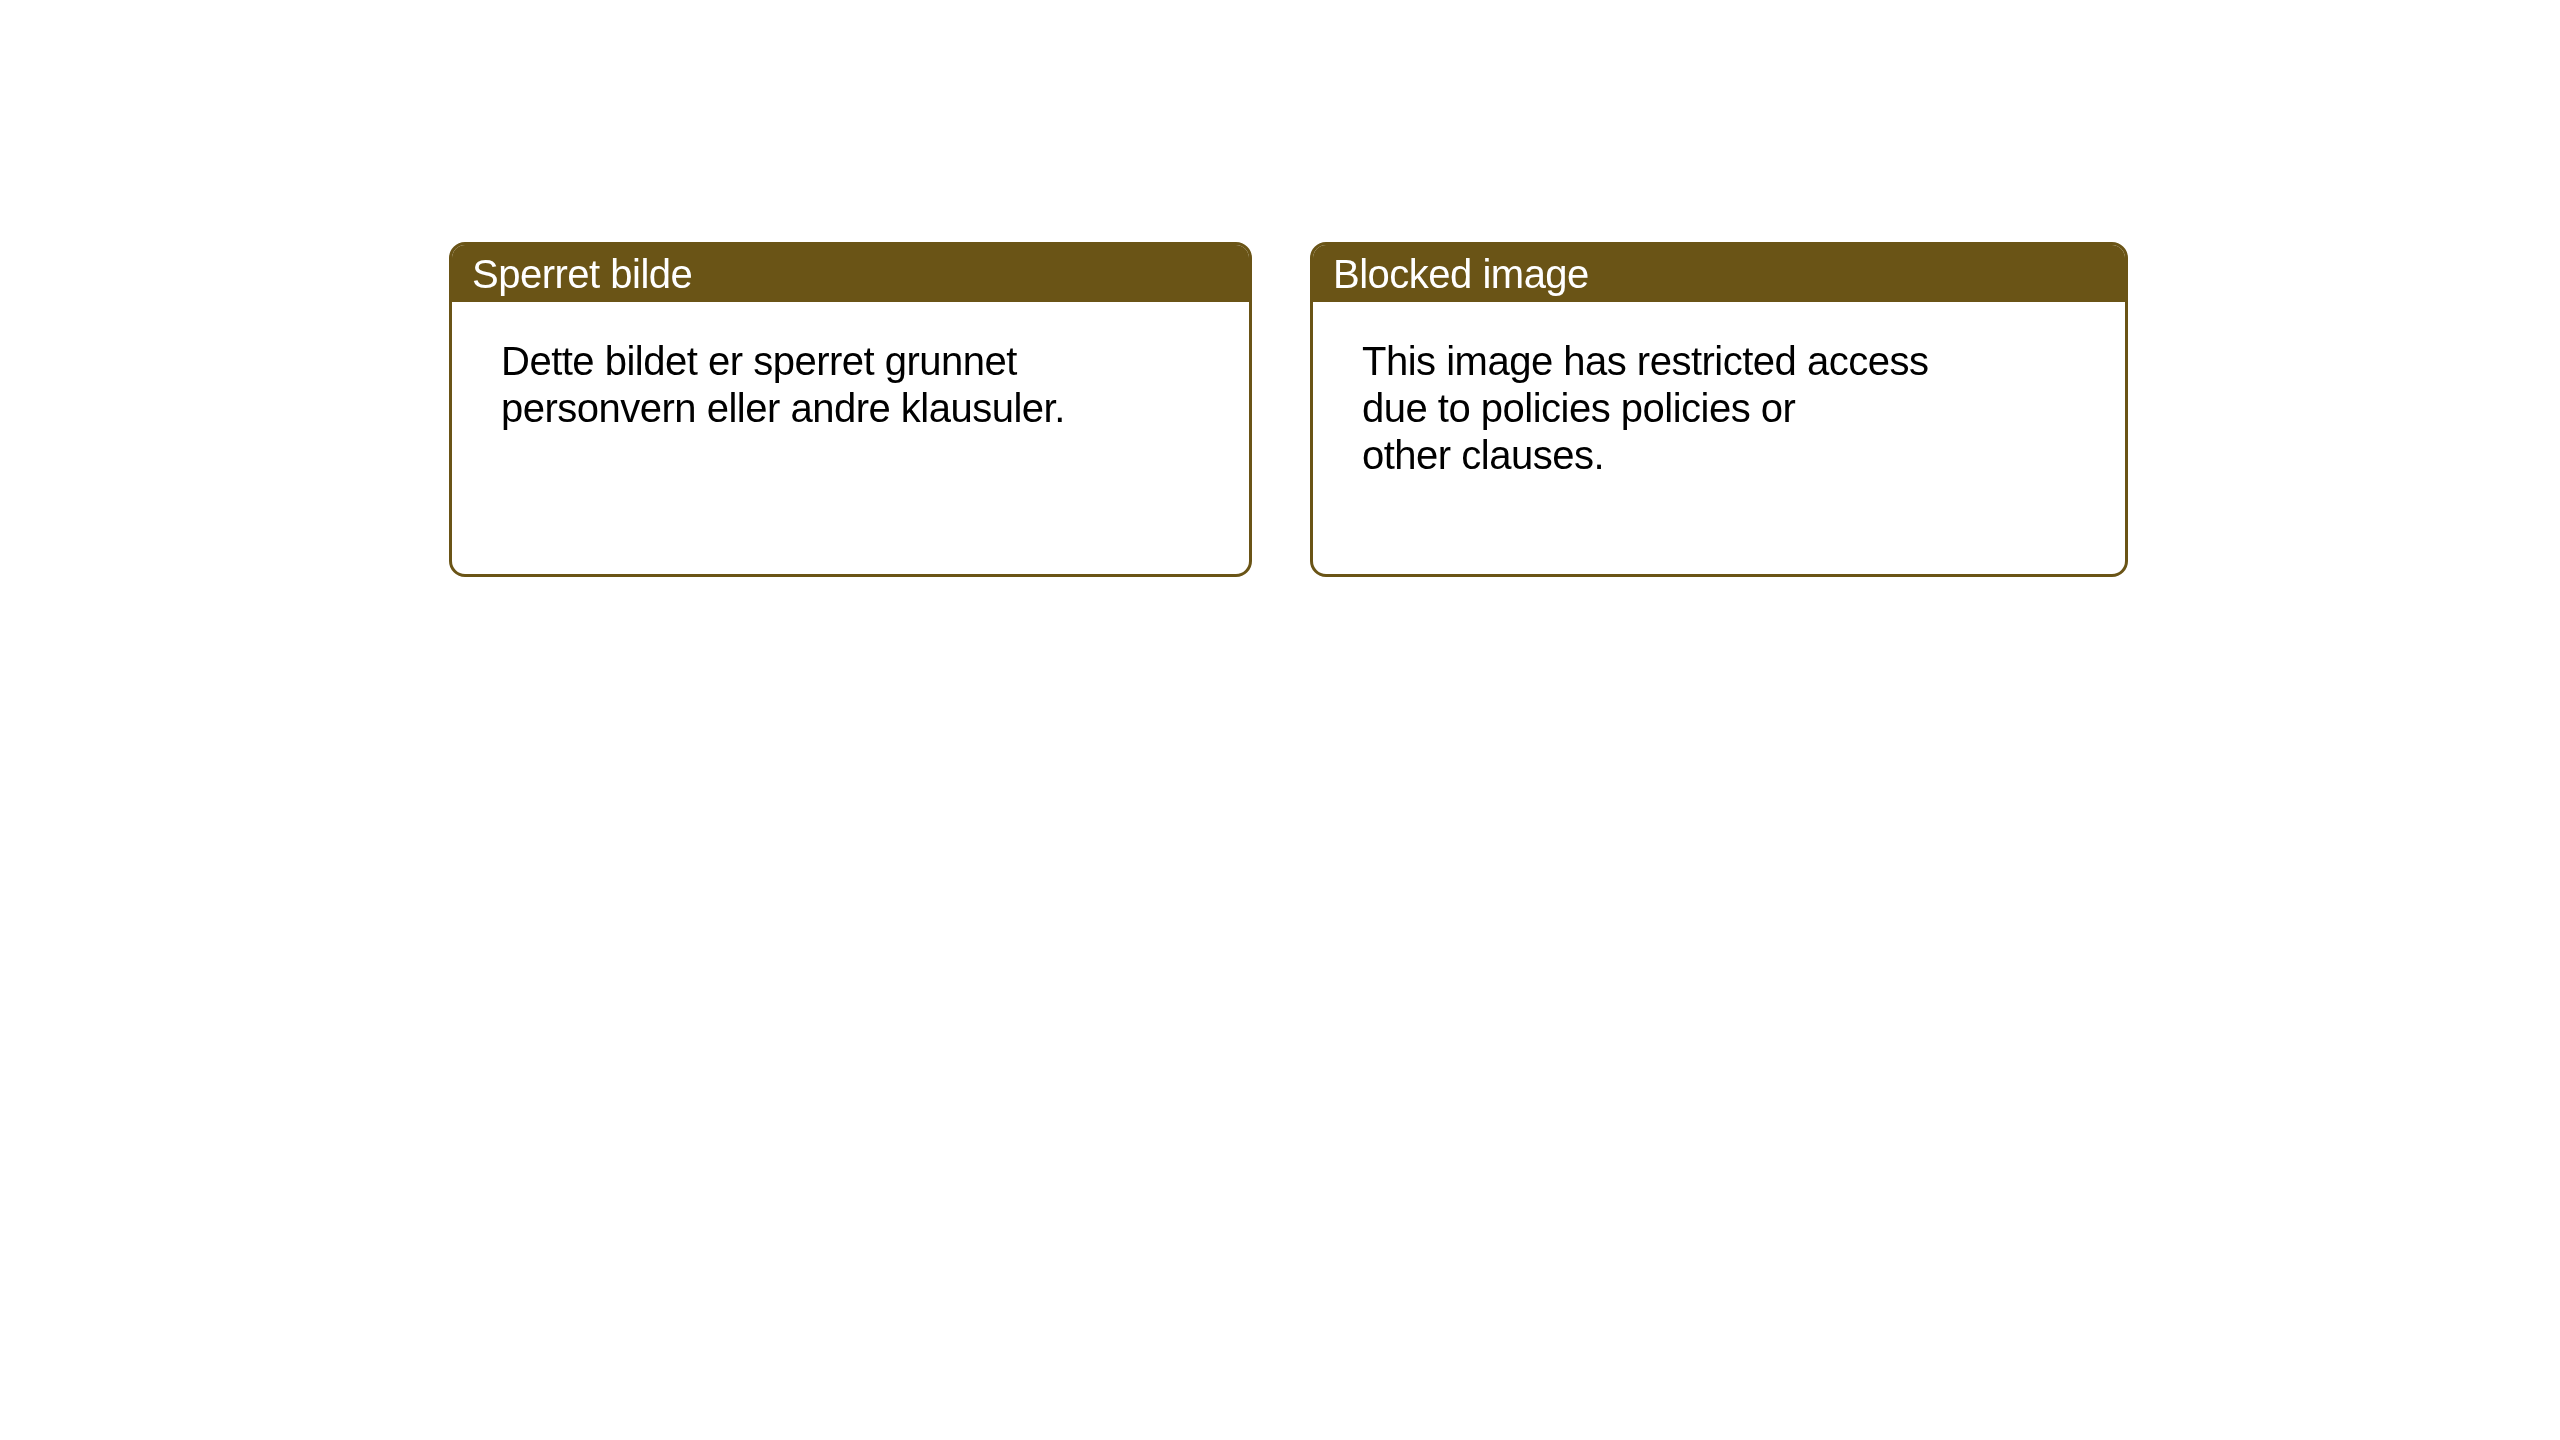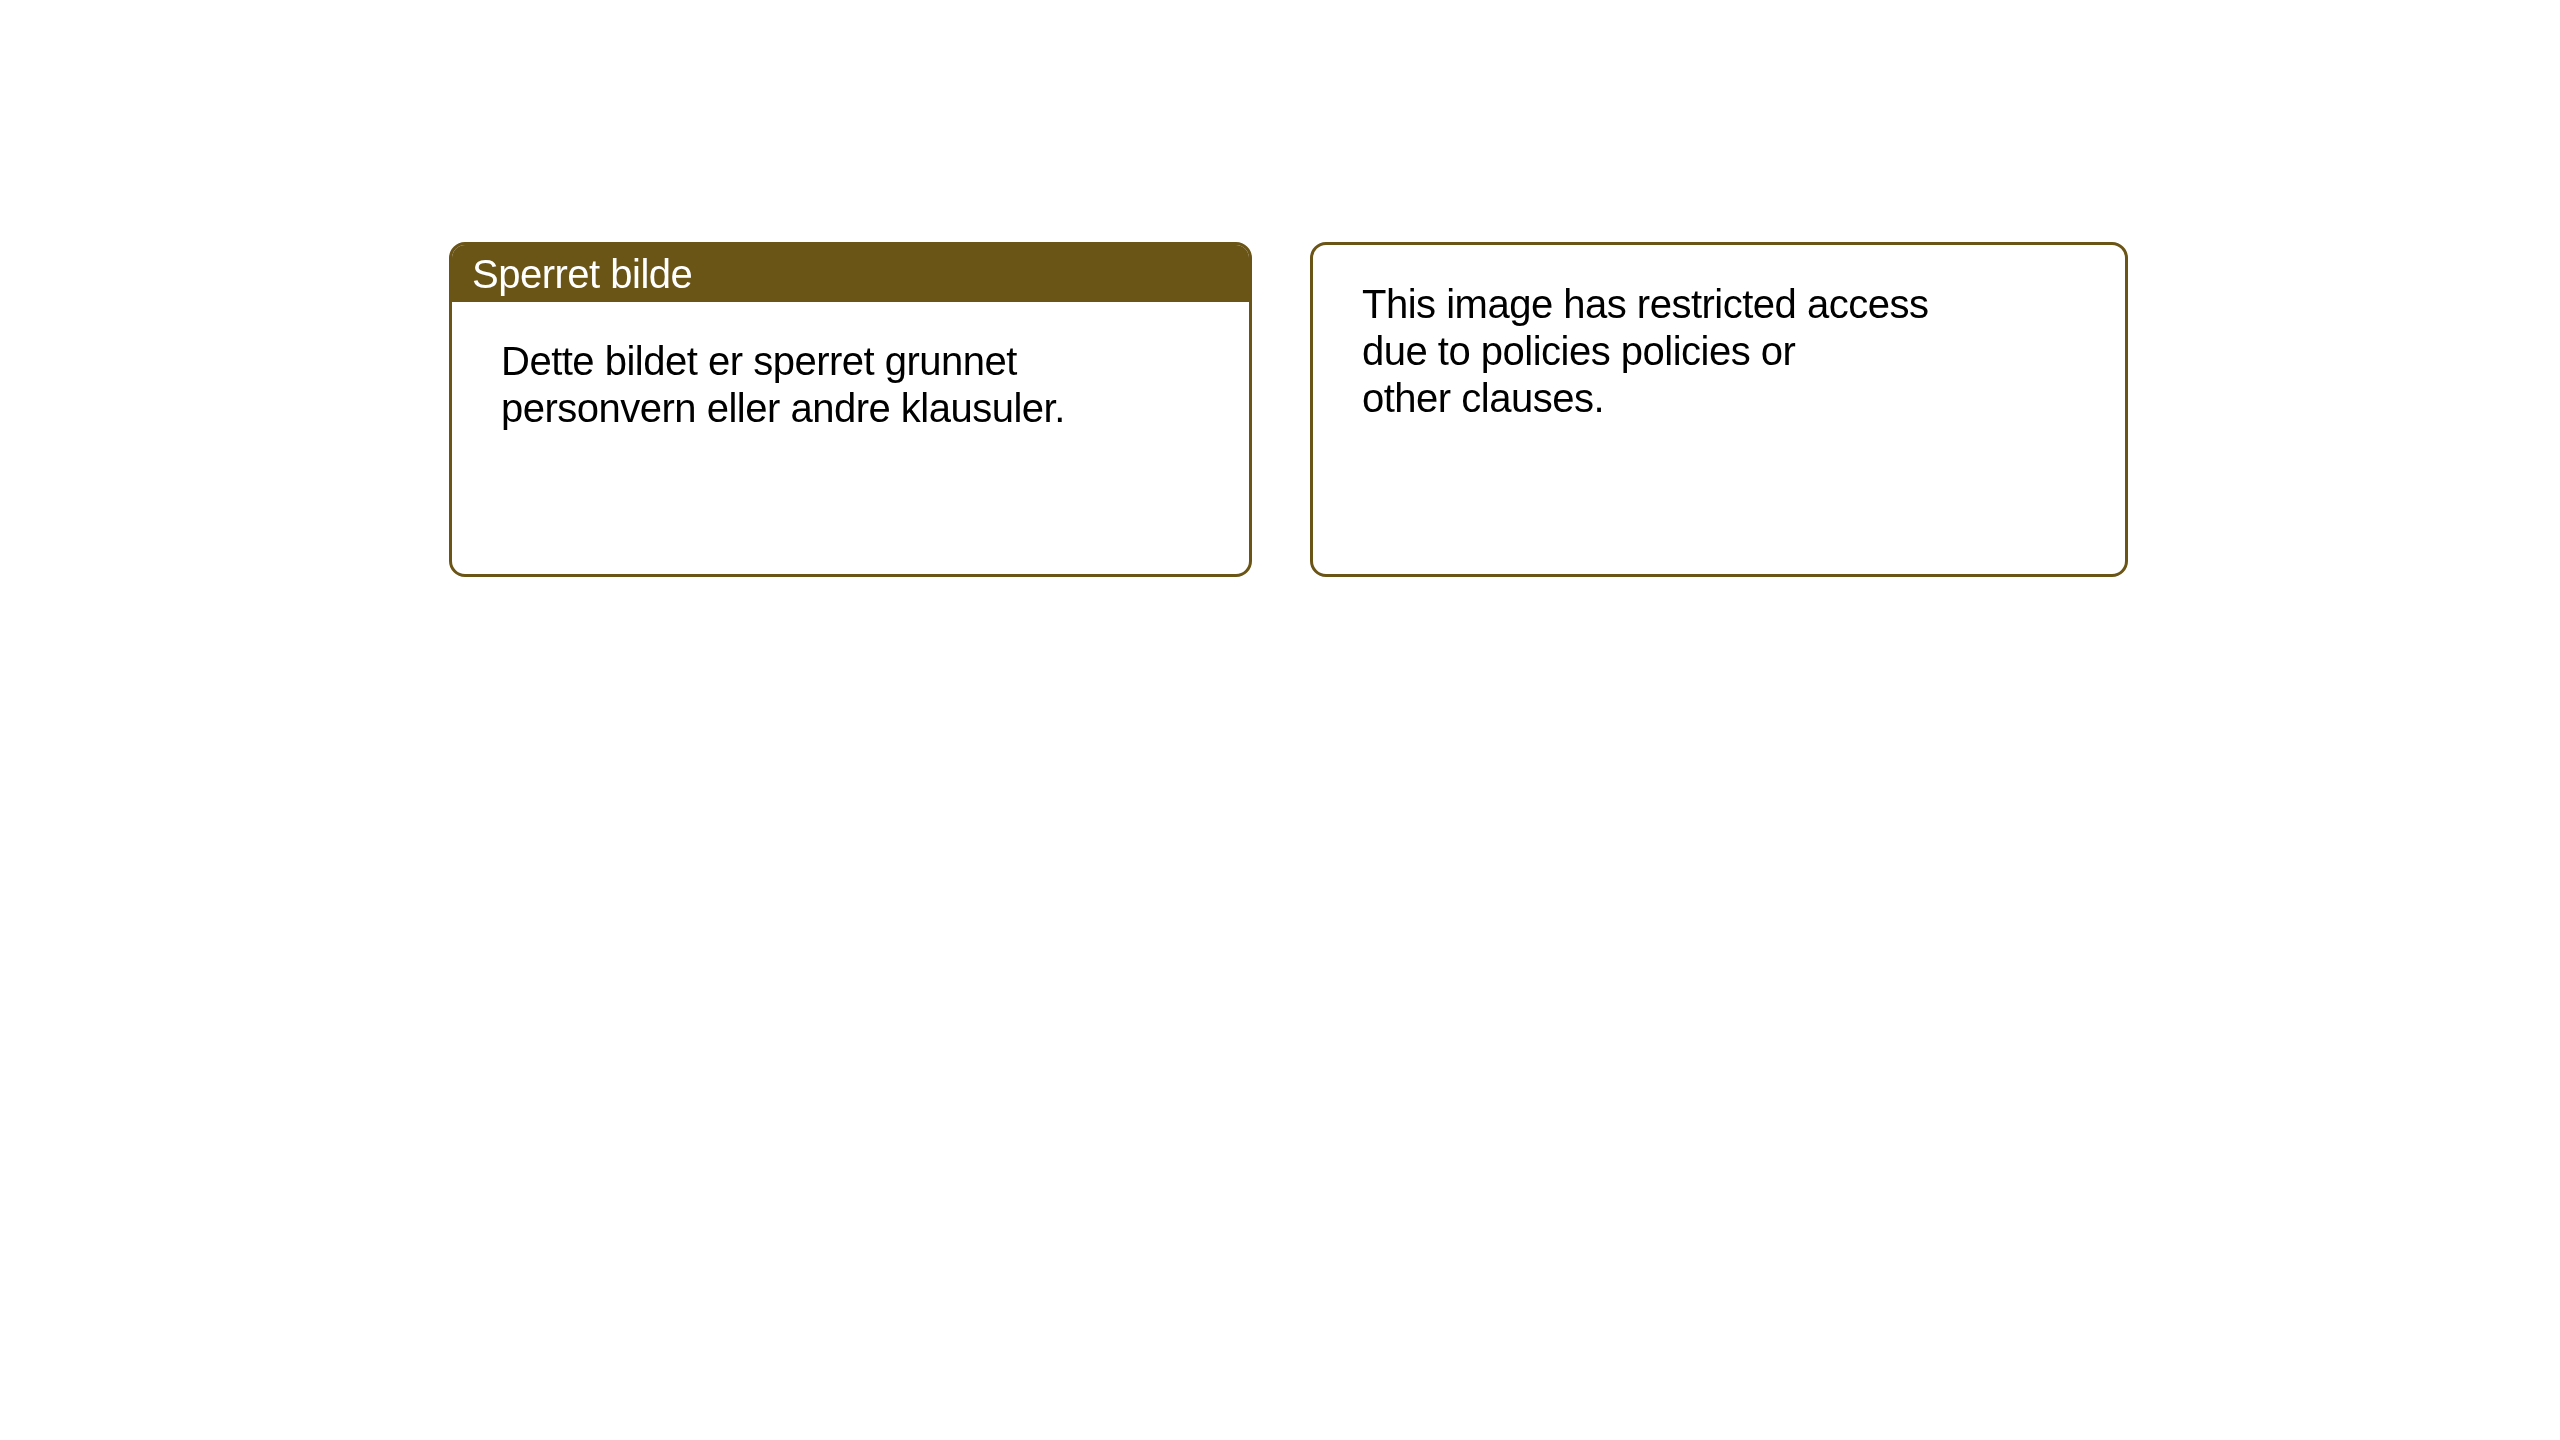--- a/index.html
+++ b/index.html
@@ -61,16 +61,19 @@
 
 <div class="notice-card card-no">
   <div class="card-header">
     <span class="card-header-title">Sperret bilde</span>
   </div>
   <div class="card-body">Dette bildet er sperret grunnet
 personvern eller andre klausuler.</div>
 </div>
 
 <div class="notice-card card-en">
+  <div class="card-header">
+    <span class="card-header-title">Blocked image</span>
+  </div>
   <div class="card-body">This image has restricted access
 due to policies policies or
 other clauses.</div>
 </div>
 
 </body></html>

